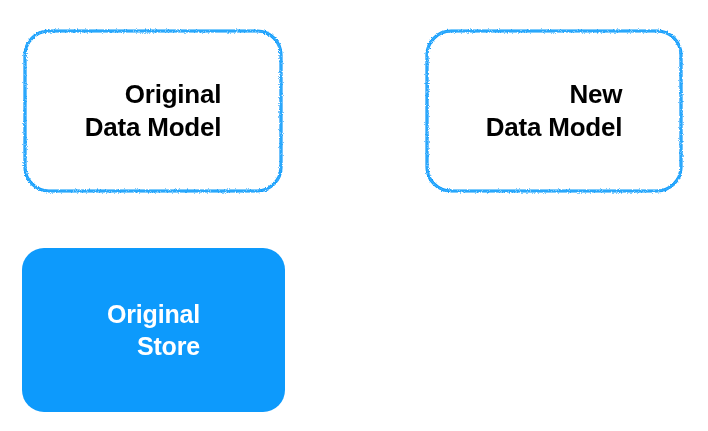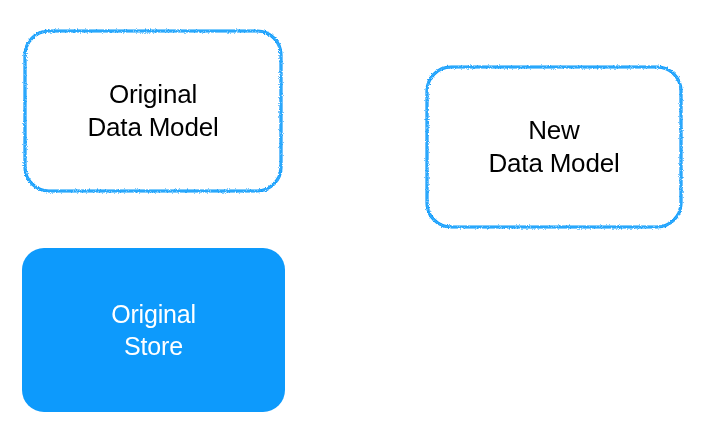--- a/index.html
+++ b/index.html
@@ -45,24 +45,25 @@
   }
 
   
   .node-filled {
     border-radius: 22px;
   }
 
   .node-label {
     position: relative;
     z-index: 2;
-    font-weight: normal;
+    font-weight: bold;
     letter-spacing: -0.2px;
     line-height: 1.28;
     white-space: pre-line;
+    text-align: right;
   }
   .label-dark { color: #000000; }
   .label-light { color: #ffffff; }
 
   .fs-26 { font-size: 26px; }
   .fs-25 { font-size: 25px; }
 </style>
 </head>
 <body>
 
@@ -78,21 +79,21 @@
           </filter>
         </defs>
         <rect x="2" y="2" width="256" height="160" rx="24" ry="24" fill="none" stroke="#0d9afc" stroke-width="3.2" filter="url(#rough1)"></rect>
         <rect x="2" y="2" width="256" height="160" rx="24" ry="24" fill="none" stroke="#3fb2fd" stroke-width="1.6" opacity="0.75" filter="url(#rough1)"></rect>
       </svg>
     </span>
     <div class="node-label label-dark fs-26">Original
 Data Model</div>
   </div>
 
-  <div class="node node-outline" style="left:425px; top:29px; width:258px; height:164px;margin-top:36px;">
+  <div class="node node-outline" style="left:425px; top:29px; width:258px; height:164px;">
     <span class="sketch-border">
       <svg viewBox="0 0 258 164" preserveAspectRatio="none" aria-hidden="true">
         <defs>
           <filter id="rough2" x="-20%" y="-20%" width="140%" height="140%">
             <feTurbulence type="fractalNoise" baseFrequency="0.9" numOctaves="3" seed="19" result="noise2"></feTurbulence>
             <feDisplacementMap in="SourceGraphic" in2="noise2" scale="3" xChannelSelector="R" yChannelSelector="G"></feDisplacementMap>
           </filter>
         </defs>
         <rect x="2" y="2" width="254" height="160" rx="24" ry="24" fill="none" stroke="#0d9afc" stroke-width="3.2" filter="url(#rough2)"></rect>
         <rect x="2" y="2" width="254" height="160" rx="24" ry="24" fill="none" stroke="#3fb2fd" stroke-width="1.6" opacity="0.75" filter="url(#rough2)"></rect>

